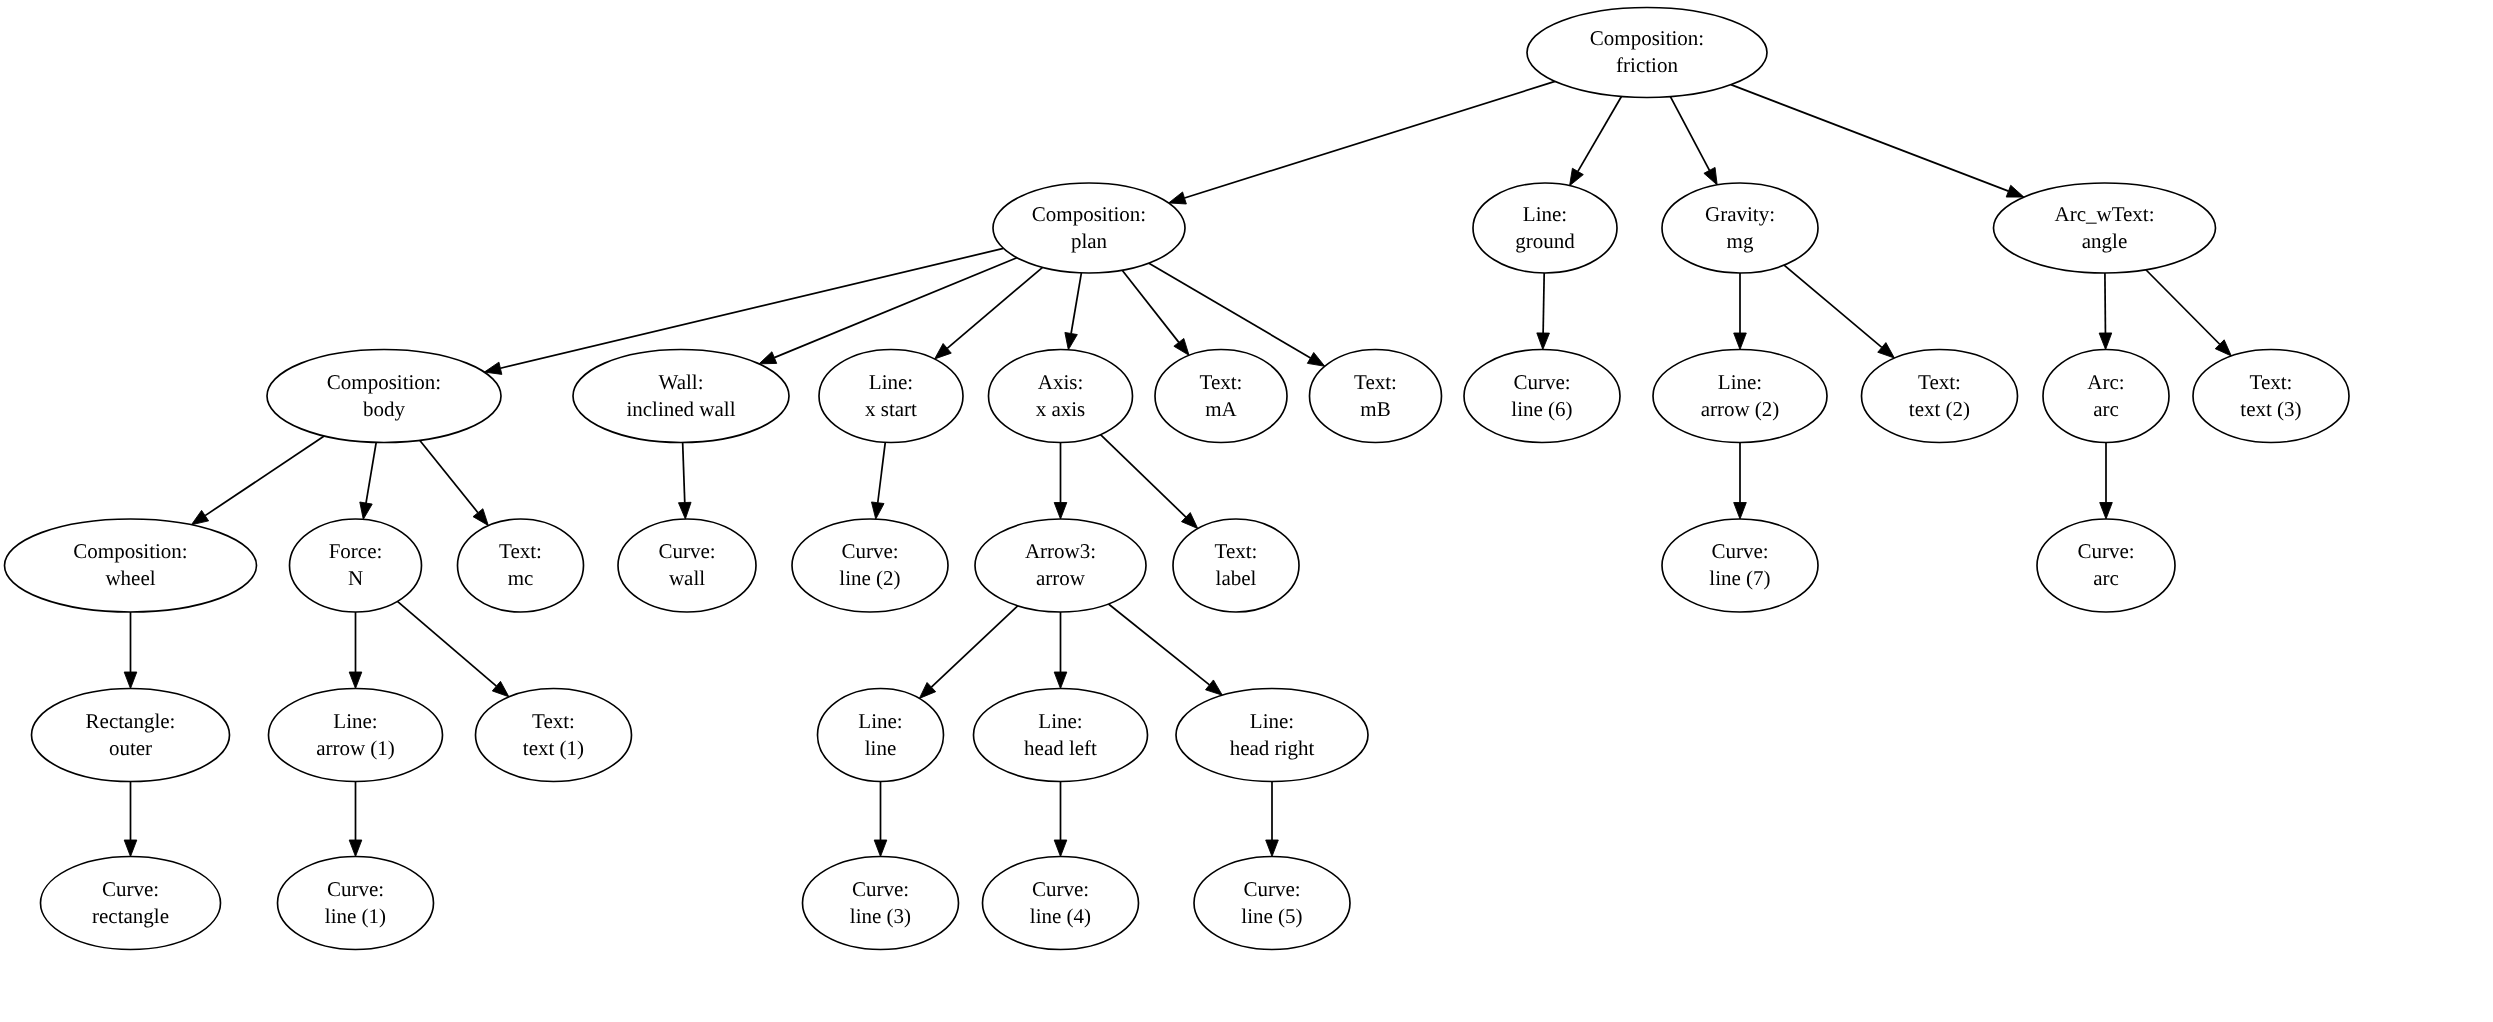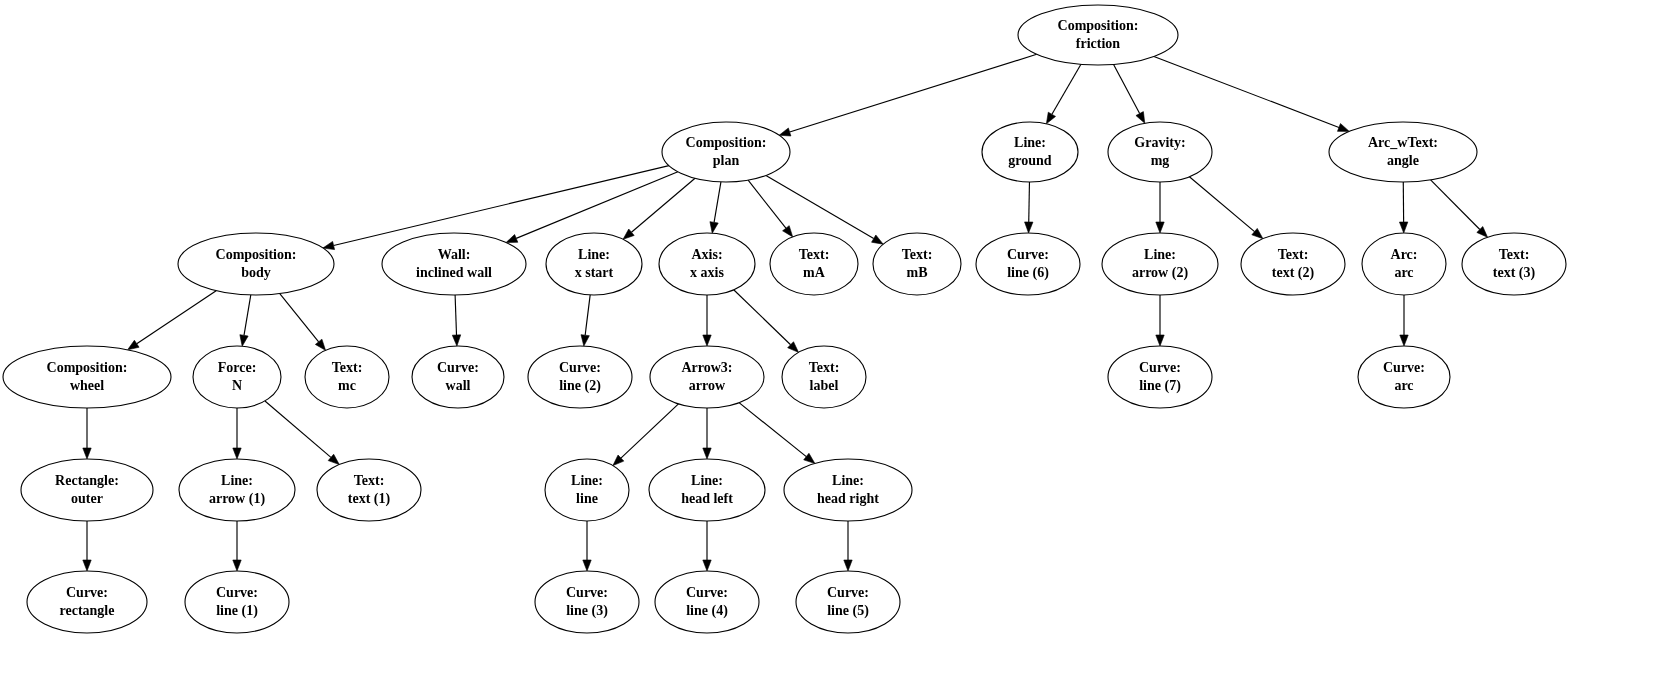--- a/index.html
+++ b/index.html
@@ -7,21 +7,20 @@
     padding: 0;
     background: #ffffff;
   }
   #canvas {
     position: relative;
     width: 1662px;
     height: 681px;
     background: #ffffff;
     overflow: hidden;
     font-family: "Liberation Serif", "DejaVu Serif", serif;
-    font-weight: bold;
   }
   svg#graph {
     position: absolute;
     top: 0;
     left: 0;
     width: 1662px;
     height: 681px;
     display: block;
   }
   .node-ellipse {

